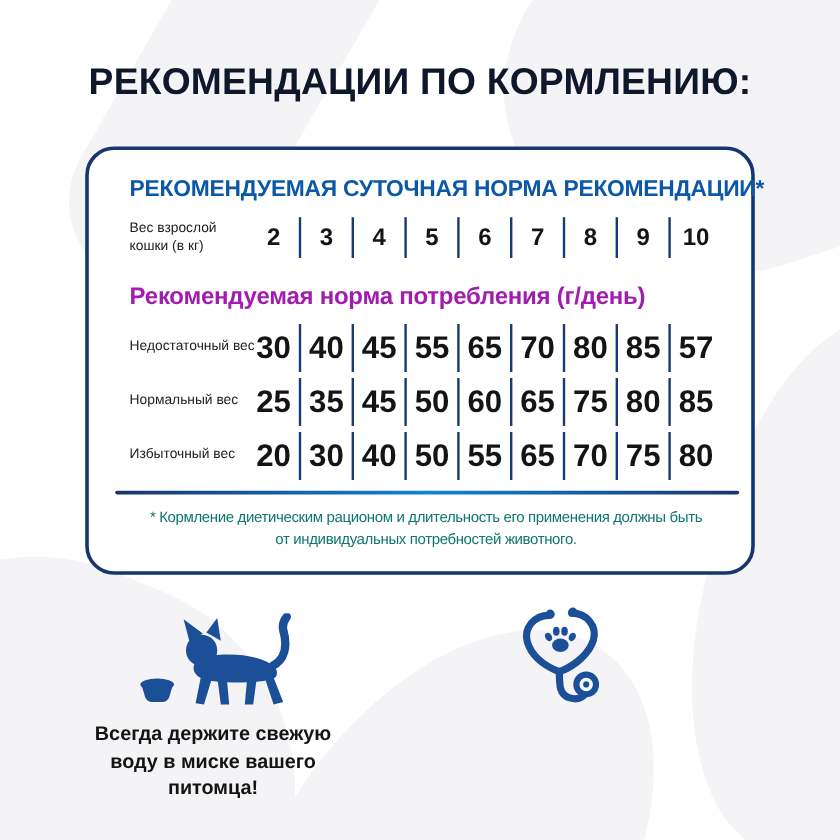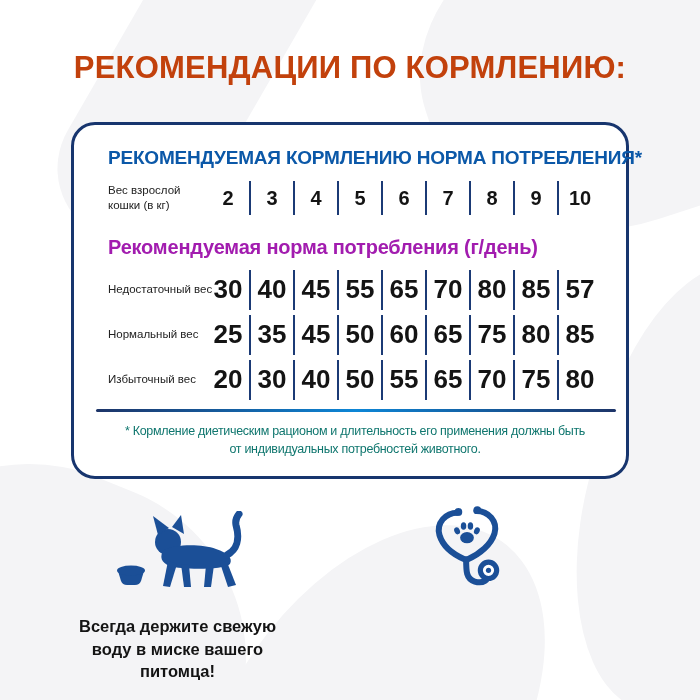--- a/index.html
+++ b/index.html
@@ -17,21 +17,21 @@
   .bg2 { width:420px; height:320px; right:-140px; top:-100px; transform:rotate(-18deg); border-radius:45%; }
   .bg3 { width:240px; height:460px; right:-130px; top:260px; transform:rotate(14deg); border-radius:45%; }
   .bg4 { width:400px; height:400px; left:-160px; bottom:-170px; transform:rotate(22deg); border-radius:45%; }
   .bg5 { width:280px; height:460px; left:230px; bottom:-260px; transform:rotate(35deg); border-radius:50%; }
 
   .content { position:relative; z-index:1; }
 
   .page-title {
     margin:50px 20px 0;
     text-align:center;
-    color:#c2410c;
+    color:#0f172a;
     font-size:31px;
     font-weight:bold;
     letter-spacing:0.2px;
     white-space:nowrap;
   }
 
   .panel {
     width:558px;
     margin:36px auto 0;
     background:#ffffff;
@@ -104,21 +104,21 @@
 
   .tips { display:flex; margin-top:26px; }
   .tip { text-align:center; }
   .tip-left  { width:305px; margin-left:25px; }
   .tip-right { width:330px; margin-left:-28px; }
   .tip-icon {
     height:86px; display:flex;
     align-items:flex-end; justify-content:center;
   }
   .tip-text {
-    margin-top:24px;
+    margin-top:10px;
     font-size:16.5px;
     font-weight:bold;
     color:#141414;
     line-height:1.35;
   }
 </style>
 </head>
 <body>
 
 <div class="bg-shape bg1"></div>
@@ -126,21 +126,21 @@
 <div class="bg-shape bg3"></div>
 <div class="bg-shape bg4"></div>
 <div class="bg-shape bg5"></div>
 
 <div class="content">
 
   <div class="page-title">РЕКОМЕНДАЦИИ ПО КОРМЛЕНИЮ:</div>
 
   <div class="panel">
 
-    <div class="panel-heading">РЕКОМЕНДУЕМАЯ КОРМЛЕНИЮ НОРМА ПОТРЕБЛЕНИЯ*</div>
+    <div class="panel-heading">РЕКОМЕНДУЕМАЯ СУТОЧНАЯ НОРМА РЕКОМЕНДАЦИИ*</div>
 
     <div class="t-row weights-row">
       <div class="t-label">
         <div>Вес взрослой</div>
         <div>кошки (в кг)</div>
       </div>
       <div class="t-cells">
         <div class="t-cell">2</div>
         <div class="t-cell">3</div>
         <div class="t-cell">4</div>

